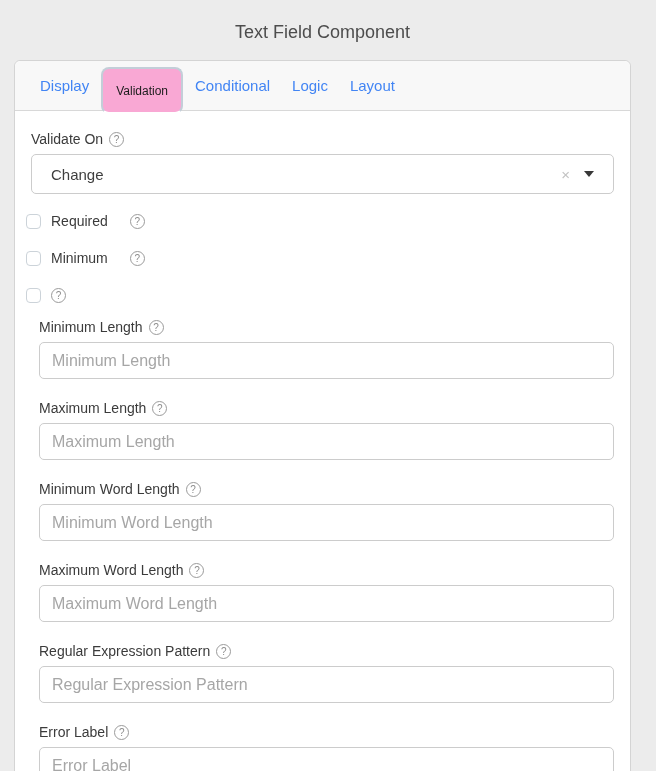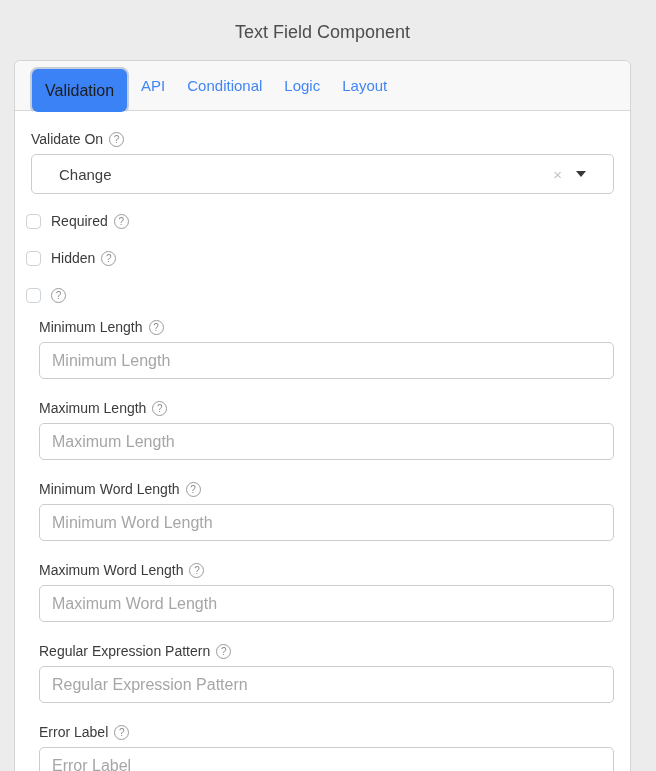--- a/index.html
+++ b/index.html
@@ -34,25 +34,25 @@
   .tab {
     color:#4285f4; font-size:15px; line-height:49px;
     padding:0 11px; text-decoration:none; cursor:pointer; white-space:nowrap;
   }
   .tab-active {
     align-self:flex-start;
     box-sizing:border-box;
     height:47px; margin:6px 1px 0 1px;
     padding:0 13px;
     display:flex; align-items:center;
-    background:#3b82f6;
+    background:#f9a8d4;
     border:2px solid #c3ced8;
     border-bottom:2px solid #ffffff;
     border-radius:8px;
-    font-size:16px; font-weight:500; color:#1c1c1c;
+    font-size:12px; font-weight:500; color:#1c1c1c;
     position:relative; z-index:2; cursor:default; white-space:nowrap;
   }
 
   
   .card-body { padding:20px 16px 40px 16px; }
 
   .label-row {
     display:flex; align-items:center; gap:6px;
     font-size:14px; line-height:16px; color:#3b3b3b;
     margin:0 0 7px 0;
@@ -63,21 +63,21 @@
     border:1px solid #9b9b9b; border-radius:50%;
     color:#8c8c8c; font-size:10px; line-height:13px;
     display:inline-flex; align-items:center; justify-content:center;
     cursor:pointer;
   }
 
   .select {
     box-sizing:border-box; height:40px;
     border:1px solid #ccc; border-radius:5px; background:#fff;
     display:flex; align-items:center;
-    padding:0 27px; margin:0 0 17px 0; cursor:pointer;
+    padding:0 19px; margin:0 0 17px 0; cursor:pointer;
   }
   .select-value { flex:1; font-size:15px; color:#3f3f3f; }
   .select-clear { color:#c2c2c2; font-size:15px; margin-right:14px; cursor:pointer; }
   .select-caret {
     width:0; height:0;
     border-left:5px solid transparent; border-right:5px solid transparent;
     border-top:6px solid #383838;
   }
 
   .check-row {
@@ -85,21 +85,21 @@
     height:20px; margin:0 0 17px -5px;
   }
   .check-row.last { margin-bottom:14px; }
   .checkbox {
     box-sizing:border-box; flex:none;
     width:15px; height:15px;
     border:1px solid #ccd3d9; border-radius:4px; background:#fff;
     cursor:pointer;
   }
   .check-label {
-    display:flex; align-items:center; gap:6px;
+    display:flex; align-items:center; gap:22px;
     font-size:14px; color:#3b3b3b; cursor:pointer;
   }
 
   .form-group { margin:0 0 21px 8px; }
   .text-input {
     box-sizing:border-box; display:block; width:100%; height:37px;
     border:1px solid #ccc; border-radius:5px; background:#fff;
     padding:0 12px; font-size:16px; color:#444;
     font-family:"Liberation Sans", sans-serif; outline:none;
   }
@@ -108,22 +108,22 @@
 </head>
 <body>
 
 <div class="page">
 
   <h1 class="page-title">Text Field Component</h1>
 
   <div class="card">
 
     <div class="tabbar">
+      <a class="tab">Display</a>
       <a class="tab-active">Validation</a>
-      <a class="tab">API</a>
       <a class="tab">Conditional</a>
       <a class="tab">Logic</a>
       <a class="tab">Layout</a>
     </div>
 
     <div class="card-body">
 
       <div class="label-row">
         <span>Validate On</span>
         <span class="help">?</span>
@@ -137,21 +137,21 @@
       <div class="check-row">
         <span class="checkbox"></span>
         <span class="check-label">
           <span>Required</span>
           <span class="help">?</span>
         </span>
       </div>
       <div class="check-row">
         <span class="checkbox"></span>
         <span class="check-label">
-          <span>Hidden</span>
+          <span>Minimum</span>
           <span class="help">?</span>
         </span>
       </div>
       <div class="check-row last">
         <span class="checkbox"></span>
         <span class="check-label">
           <span class="help">?</span>
         </span>
       </div>
 

